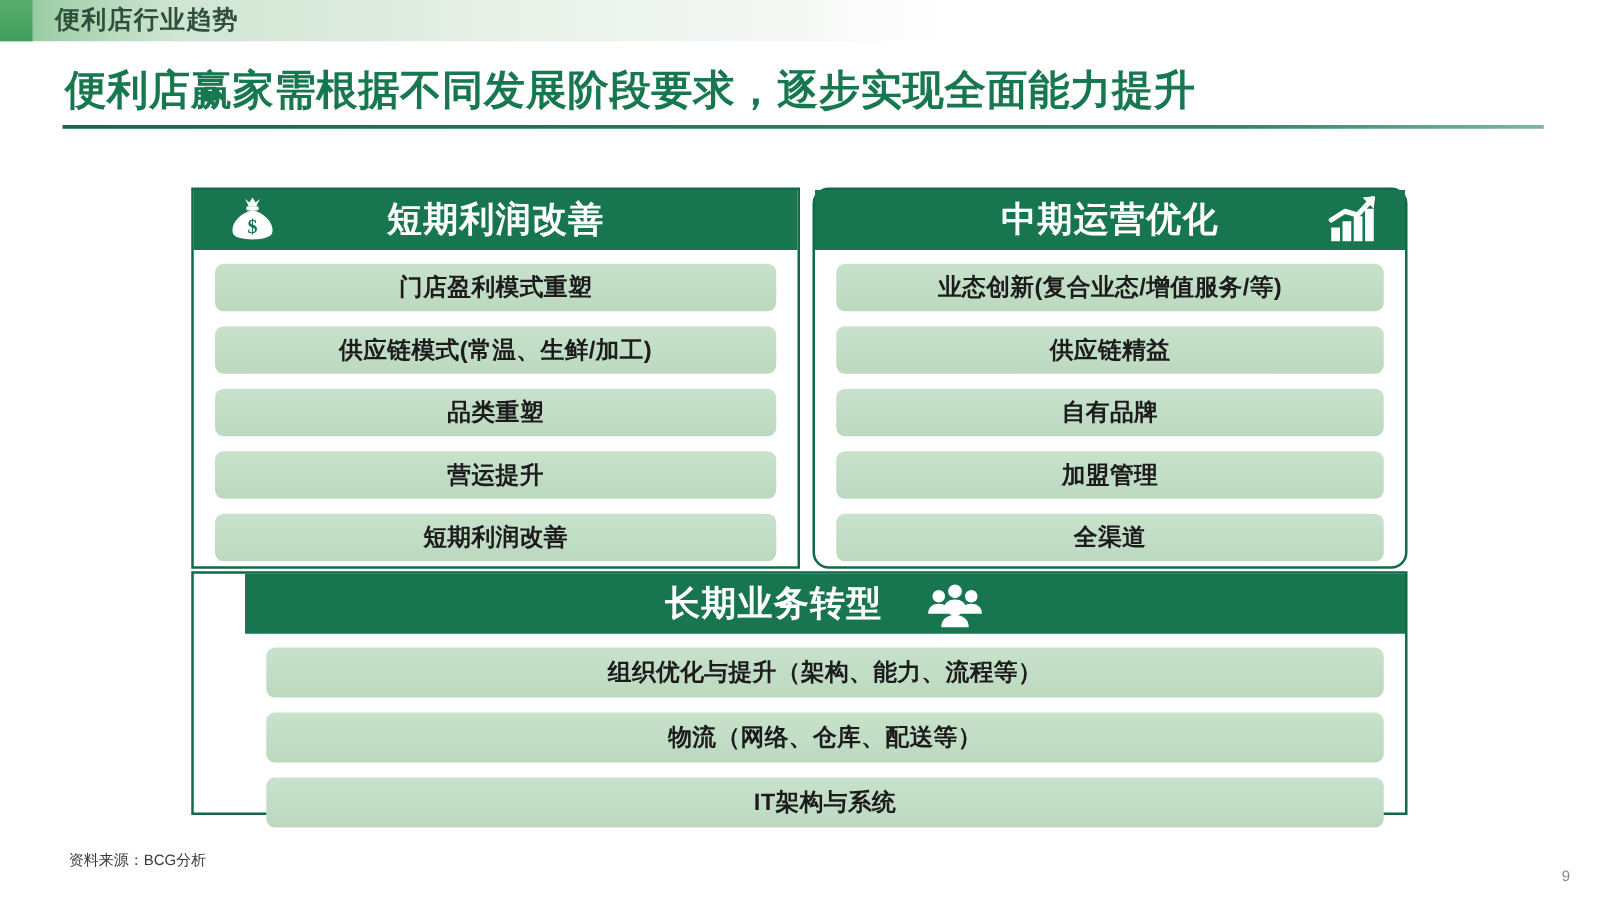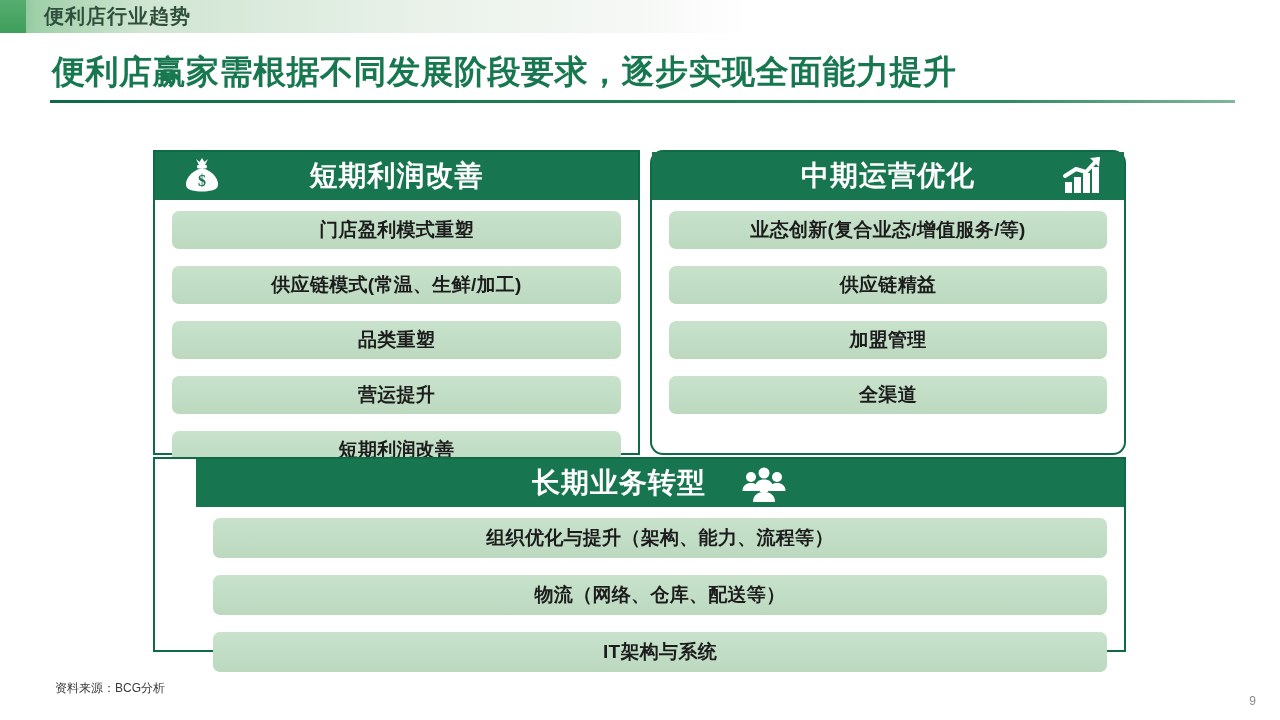--- a/index.html
+++ b/index.html
@@ -113,21 +113,21 @@
   .head-icon.right { right: 18px; top: 4px; }
   .head-icon.inline {
     position: static;
     margin-left: 34px;
   }
 
   .card-body {
     padding: 11px 17px 12px 17px;
     display: flex;
     flex-direction: column;
-    gap: 17px;
+    gap: 12px;
     box-sizing: border-box;
   }
 
   .pill {
     background: linear-gradient(to bottom, #c8e2cb, #bcd9c0);
     border-radius: 7px;
     height: 38px;
     display: flex;
     align-items: center;
     justify-content: center;
@@ -199,20 +199,21 @@
         <rect x="23" y="17" width="7" height="20" fill="#ffffff"></rect>
         <rect x="32" y="11" width="7" height="26" fill="#ffffff"></rect>
         <path d="M5 20 L16 13 L26 16 L38 3" stroke="#ffffff" stroke-width="4" fill="none" stroke-linecap="round" stroke-linejoin="round"></path>
         <path d="M30 2 L40 1 L39 11 Z" fill="#ffffff"></path>
       </svg>
     </span>
   </div>
   <div class="card-body">
     <div class="pill">业态创新(复合业态/增值服务/等)</div>
     <div class="pill">供应链精益</div>
+    <div class="pill">自有品牌</div>
     <div class="pill">加盟管理</div>
     <div class="pill">全渠道</div>
   </div>
 </div>
 
 <div class="card card-bottom">
   <div class="card-head">
     <span class="card-head-title">长期业务转型</span>
     <span class="head-icon inline">
       <svg width="48" height="38" viewBox="0 0 48 38" aria-hidden="true">

